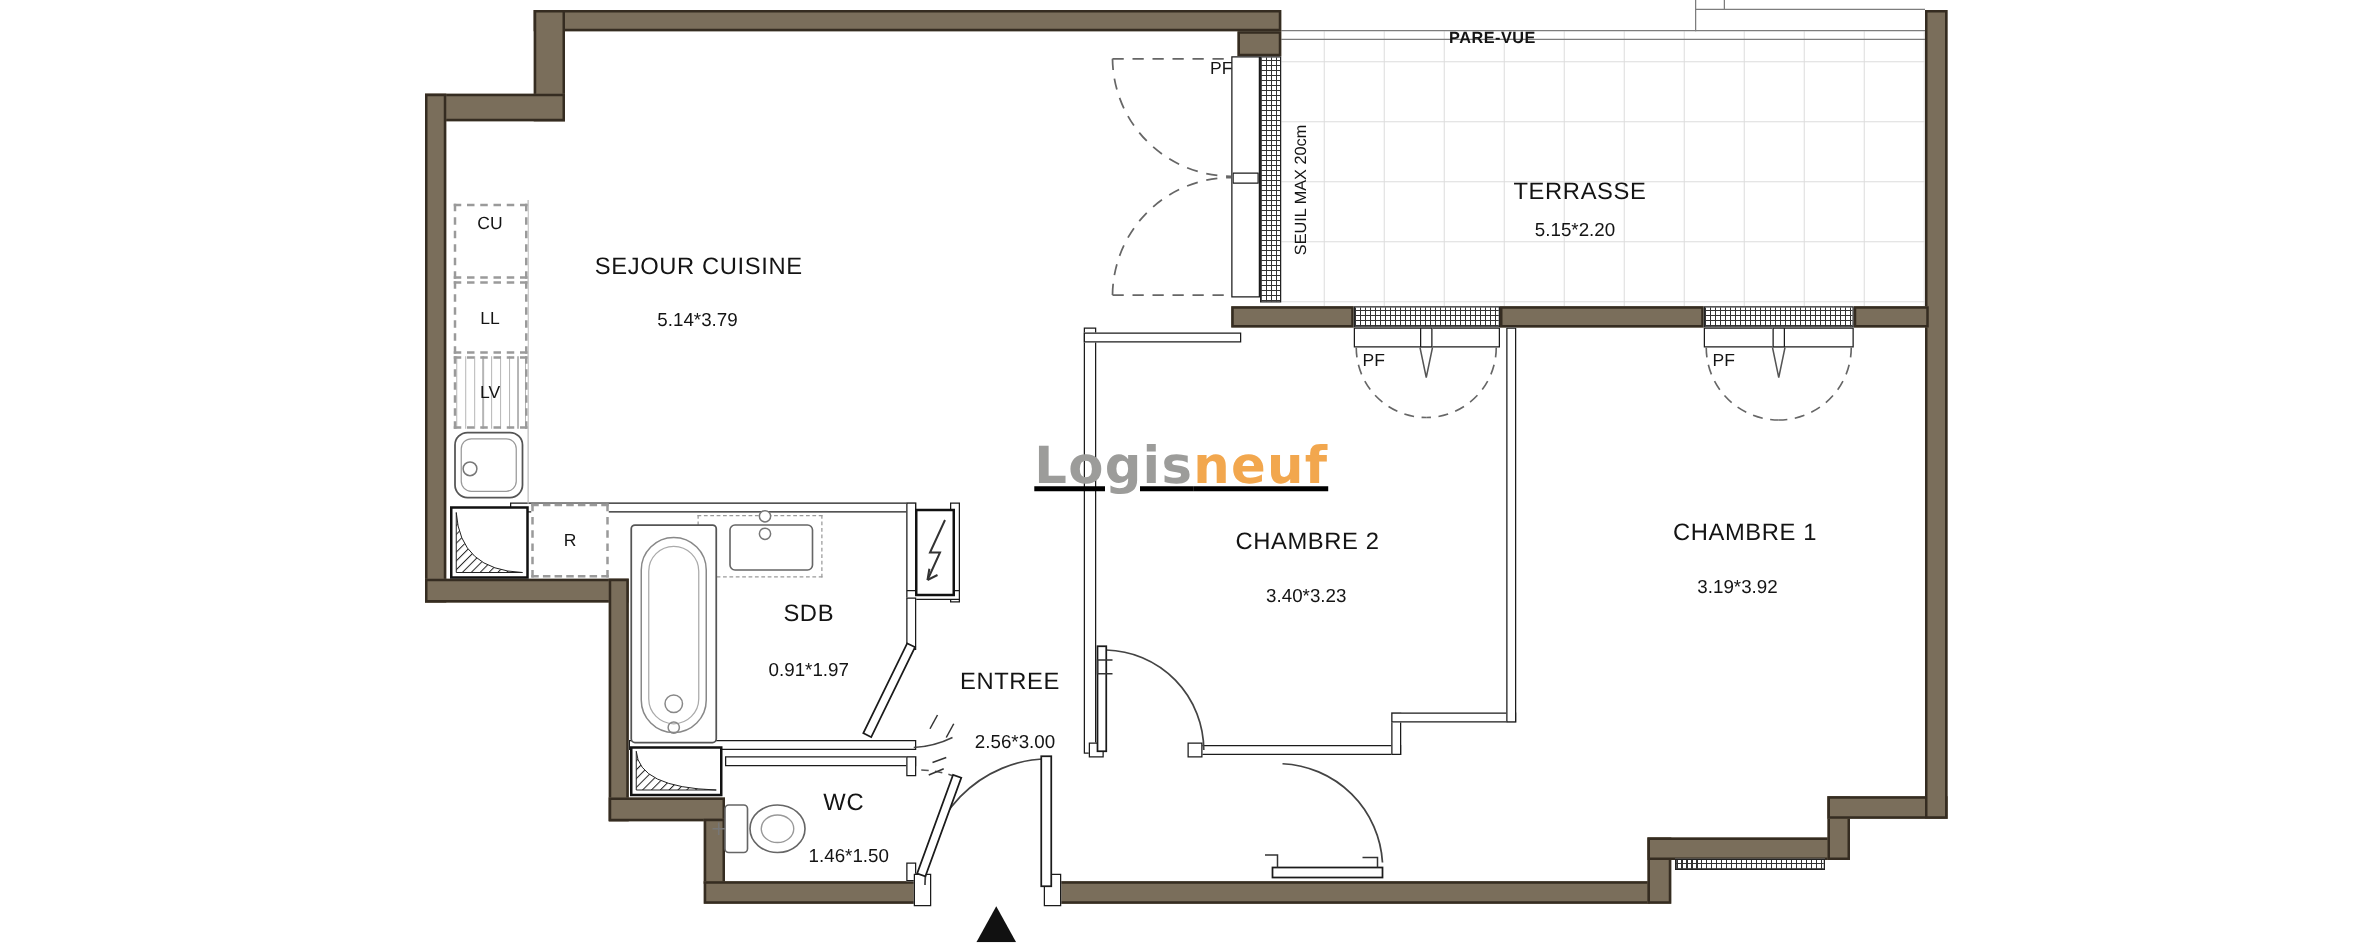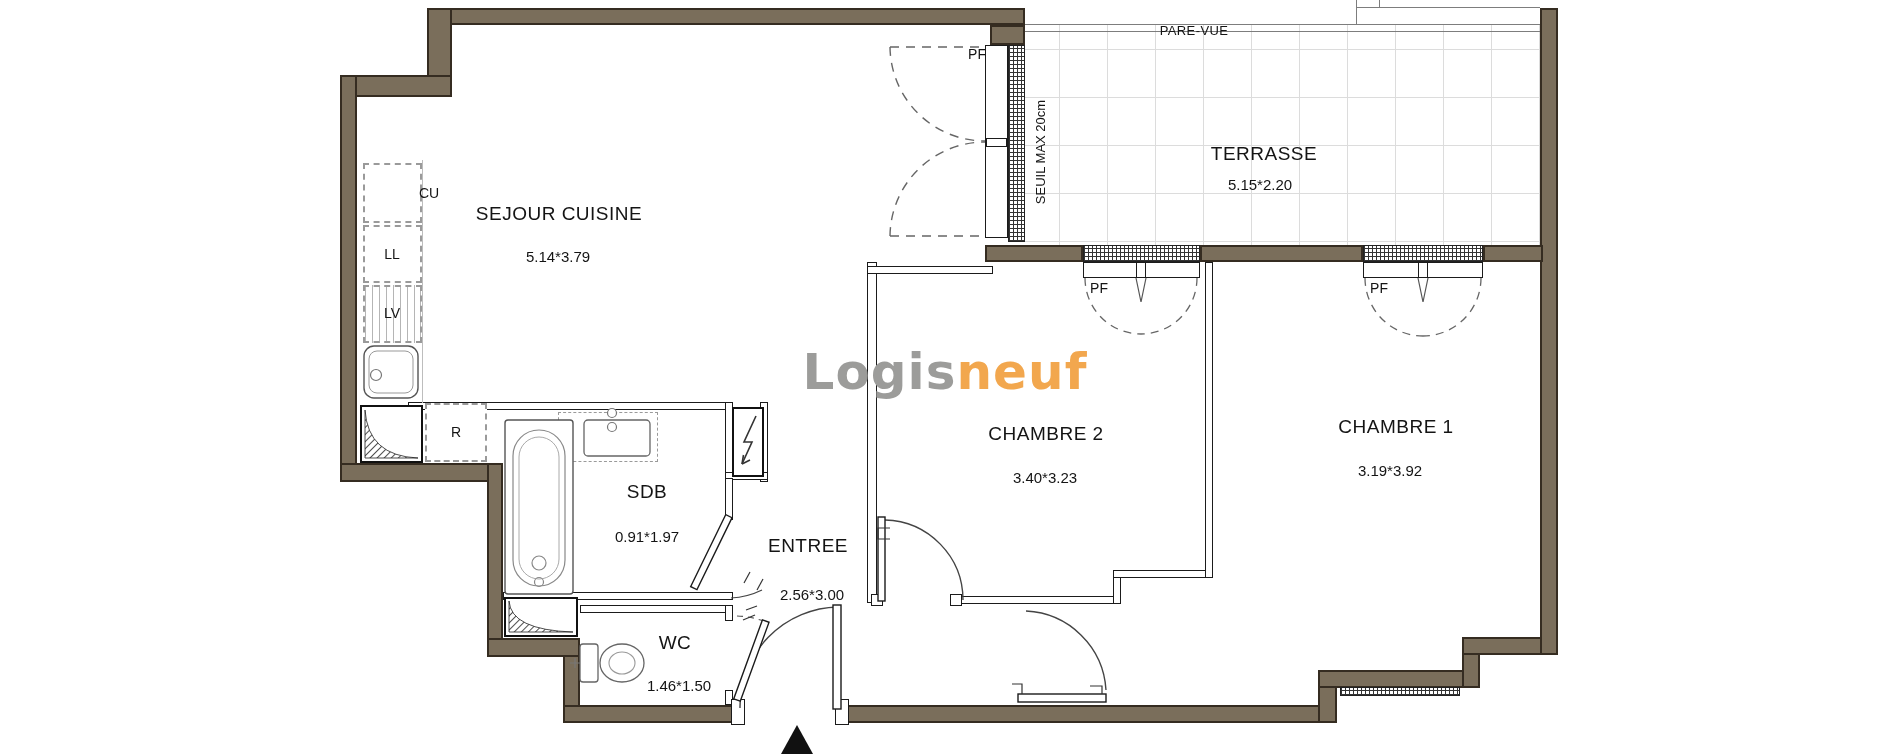--- a/index.html
+++ b/index.html
@@ -14,24 +14,24 @@
   .stripes{background-image:repeating-linear-gradient(90deg,#b5b5b5 0 1px,transparent 1px 7px);}
   .tiles{position:absolute;background-image:linear-gradient(#dcdcdc 1px,transparent 1px),
          linear-gradient(90deg,#dcdcdc 1px,transparent 1px);background-size:48px 48px;
          background-position:-14px -24px;}
   .dline{position:absolute;background:#7d7d7d;}
   .counter-line{position:absolute;background:#bdbdbd;}
   .lbl{position:absolute;transform:translate(-50%,-50%);color:#141414;white-space:nowrap;}
   .room-name{font-size:19px;letter-spacing:.5px;}
   .room-dims{font-size:15px;}
   .small{font-size:14px;}
-  .tiny{font-size:13px;letter-spacing:.4px;}
+  .tiny{font-size:13px;letter-spacing:.4px;font-weight:bold;}
   .vertical{transform:translate(-50%,-50%) rotate(-90deg);font-size:13px;}
   .logo{position:absolute;left:945px;top:372px;transform:translate(-50%,-50%);
-        font-family:"DejaVu Sans",sans-serif;font-weight:bold;font-size:50px;letter-spacing:1px;}
+        font-family:"DejaVu Sans",sans-serif;font-weight:bold;font-size:41px;letter-spacing:1px;text-decoration:underline;}
   .logo .p1{color:#9c9c9a;}
   .logo .p2{color:#f2a74e;}
   svg{position:absolute;left:0;top:0;}
 </style>
 </head>
 <body>
 
 <div id="plan">
 
   <div class="tiles" style="left:1025px;top:25px;width:515px;height:220px;"></div>
@@ -226,21 +226,21 @@
 
   <div class="lbl room-name" style="left:647px;top:492px;">SDB</div>
   <div class="lbl room-dims" style="left:647px;top:536px;">0.91*1.97</div>
 
   <div class="lbl room-name" style="left:808px;top:546px;">ENTREE</div>
   <div class="lbl room-dims" style="left:812px;top:594px;">2.56*3.00</div>
 
   <div class="lbl room-name" style="left:675px;top:643px;">WC</div>
   <div class="lbl room-dims" style="left:679px;top:685px;">1.46*1.50</div>
 
-  <div class="lbl small" style="left:392px;top:193px;margin-left:37px;">CU</div>
+  <div class="lbl small" style="left:392px;top:178px;">CU</div>
   <div class="lbl small" style="left:392px;top:254px;">LL</div>
   <div class="lbl small" style="left:392px;top:313px;">LV</div>
   <div class="lbl small" style="left:456px;top:432px;">R</div>
 
   <div class="lbl small" style="left:977px;top:54px;">PF</div>
   <div class="lbl small" style="left:1099px;top:288px;">PF</div>
   <div class="lbl small" style="left:1379px;top:288px;">PF</div>
 
   <div class="lbl tiny" style="left:1194px;top:30px;">PARE-VUE</div>
   <div class="lbl vertical" style="left:1040px;top:152px;">SEUIL MAX 20cm</div>

